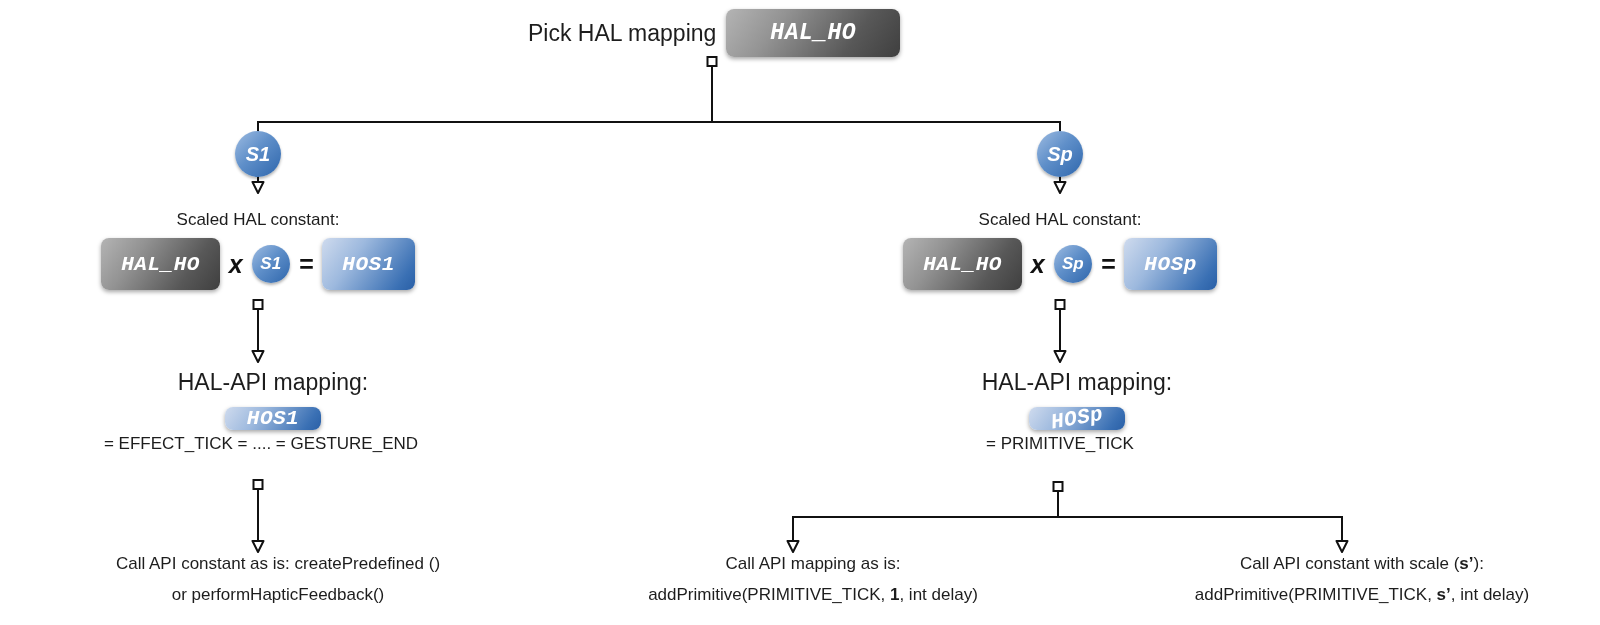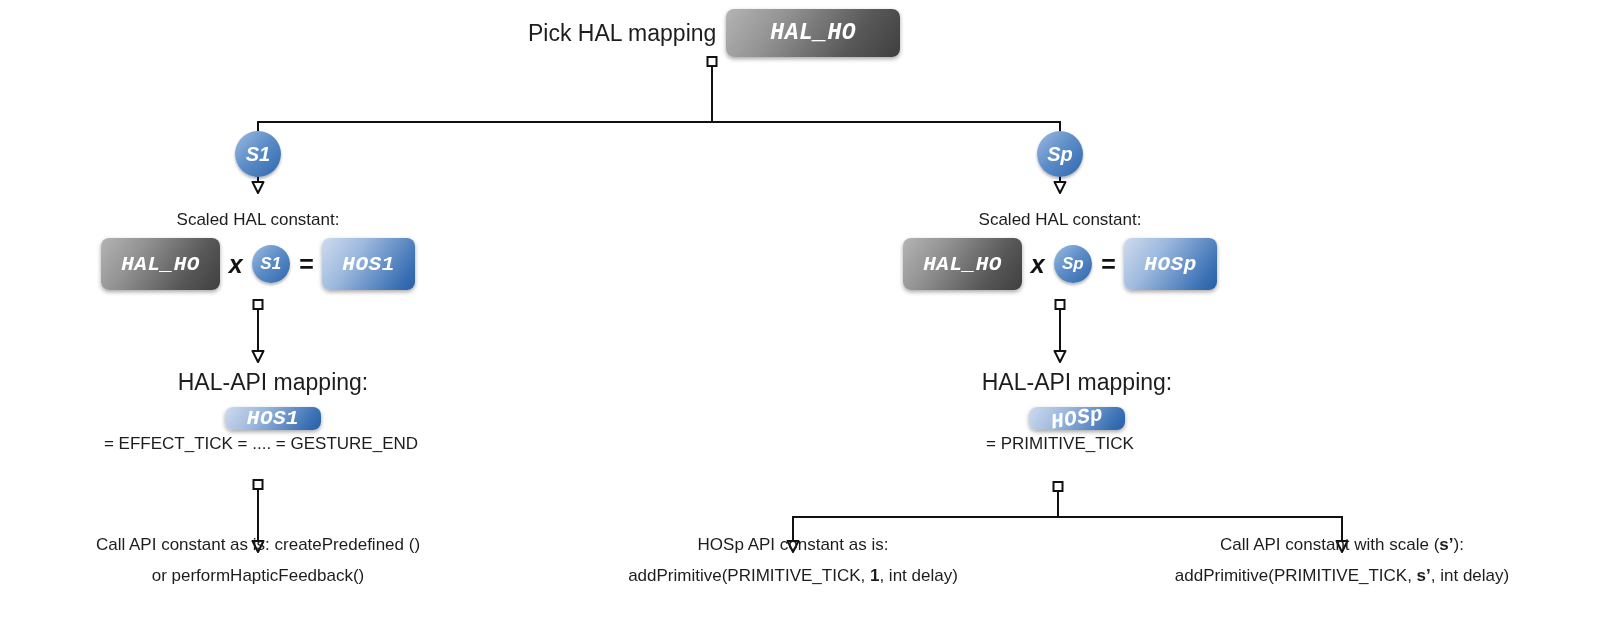--- a/index.html
+++ b/index.html
@@ -60,21 +60,21 @@
 
   .maprow{position:absolute;top:370px;width:466px;height:58px;display:flex;align-items:center;justify-content:center;gap:11px;flex-direction:column;}
   .maprow-left{left:40px;}
   .maprow-right{left:844px;}
   .map-label{font-size:23px;}
   .tilt{transform:rotate(-10deg);display:inline-block;}
 
   .mapeq-left{left:8px;top:428px;width:506px;}
   .mapeq-right{left:810px;top:428px;width:500px;}
 
-  .action{top:529px;width:516px;}
+  .action{top:548px;width:516px;margin-left:20px;}
   .action-a{left:0;}
   .action-b{left:535px;}
   .action-c{left:1084px;}
 </style>
 </head>
 <body>
 
 <div class="stage">
 
   <svg class="wires" viewBox="0 0 1600 625">
@@ -149,21 +149,21 @@
 
   <div class="txt mapeq-left">= EFFECT_TICK = .... = GESTURE_END</div>
   <div class="txt mapeq-right">= PRIMITIVE_TICK</div>
 
   <div class="txt action action-a">
     <div>Call API constant as is: createPredefined ()</div>
     <div>or performHapticFeedback()</div>
   </div>
 
   <div class="txt action action-b">
-    <div>HOSp API constant as is:</div>
+    <div>Call API mapping as is:</div>
     <div><span>addPrimitive(PRIMITIVE_TICK, </span><span class="b">1</span><span>, int delay)</span></div>
   </div>
 
   <div class="txt action action-c">
     <div><span>Call API constant with scale (</span><span class="b">s’</span><span>):</span></div>
     <div><span>addPrimitive(PRIMITIVE_TICK, </span><span class="b">s’</span><span>, int delay)</span></div>
   </div>
 
 </div>
 

